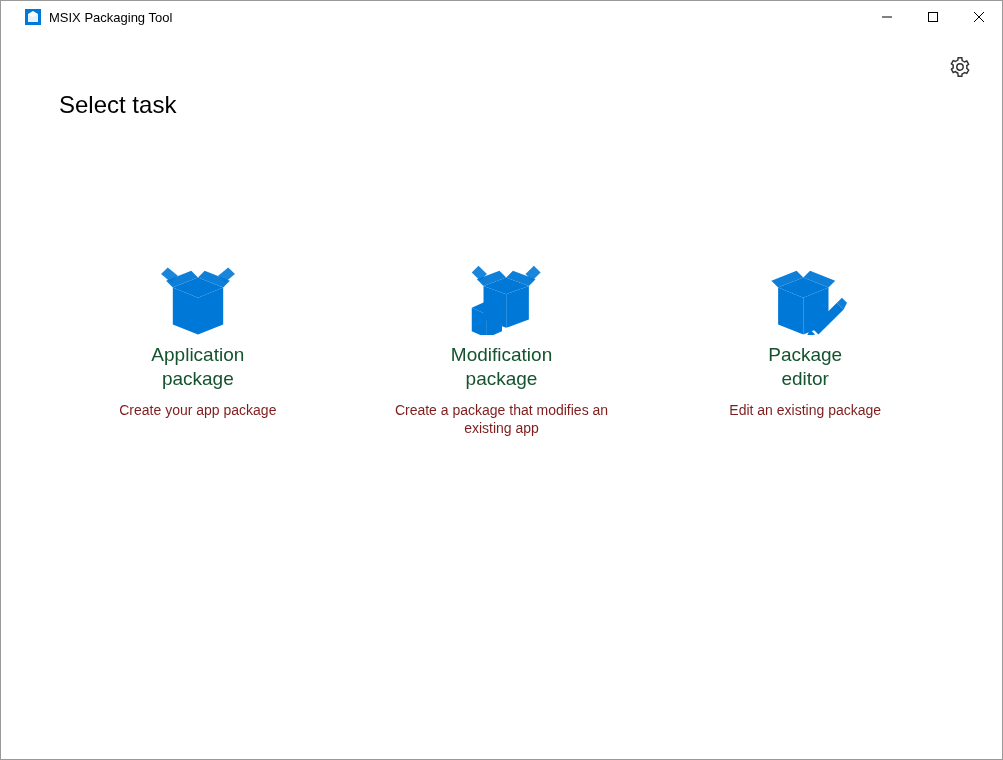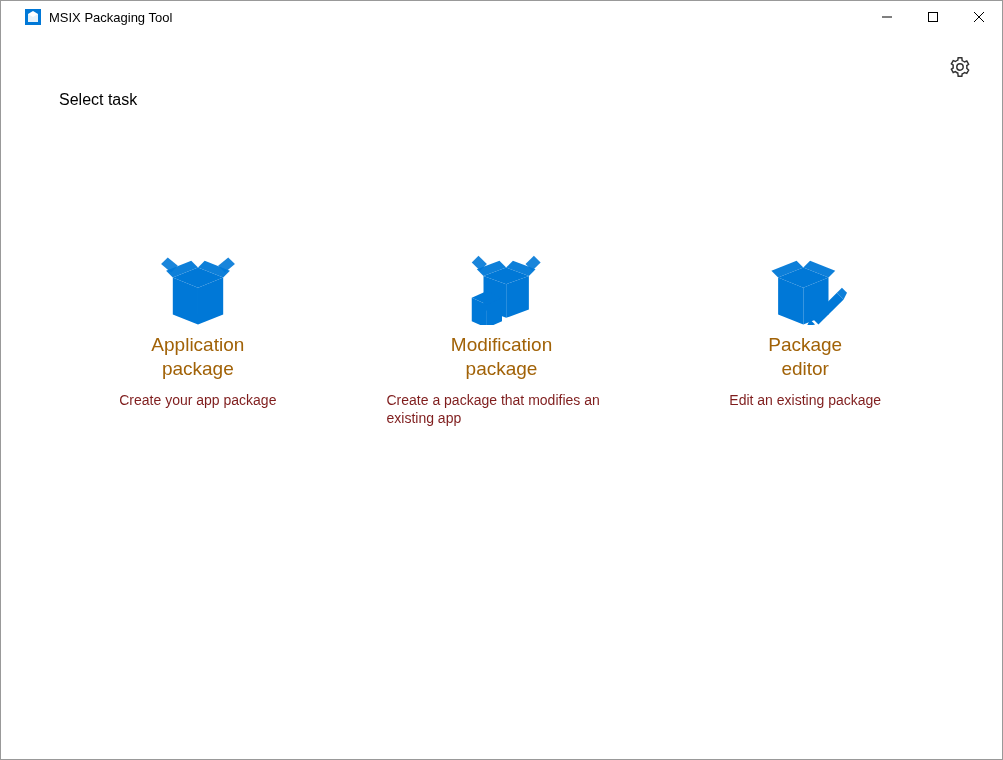--- a/index.html
+++ b/index.html
@@ -52,21 +52,21 @@
       position: absolute;
       top: 20px;
       right: 28px;
       width: 28px;
       height: 28px;
       display:flex;
       align-items:center;
       justify-content:center;
     }
     .page-title {
-      font-size: 16px;
+      font-size: 24px;
       font-weight: 400;
       color: #000;
       margin-left: 18px;
       margin-top: 30px;
     }
     .task-row {
       display: flex;
       justify-content: space-around;
       margin-top: 140px;
       padding: 0 20px;
@@ -83,32 +83,32 @@
     }
     .task-icon {
       width: 84px;
       height: 78px;
       color: #0078d7;
       margin-bottom: 6px;
     }
     .task-title {
       font-size: 19px;
       font-weight: 400;
-      color: #a16207;
+      color: #14532d;
       line-height: 1.25;
       margin-bottom: 10px;
       white-space: pre-line;
     }
     .task-desc {
       font-size: 14px;
       color: #7f1d1d;
       line-height: 1.3;
       max-width: 230px;
     }
-    .task-card:nth-child(2) .task-desc { text-align: left; }
+    .task-card:nth-child(2) .task-desc { text-align: center; }
   </style>
 </head>
 <body>
 
 <div class="titlebar">
   <span class="titlebar-icon">
     <svg viewBox="0 0 16 16">
       <rect x="0" y="0" width="16" height="16" fill="#0078d7"></rect>
       <rect x="3" y="5" width="10" height="8" fill="#fff" opacity="0.9"></rect>
       <polygon points="3,5 8,2 13,5 8,8" fill="#fff"></polygon>

